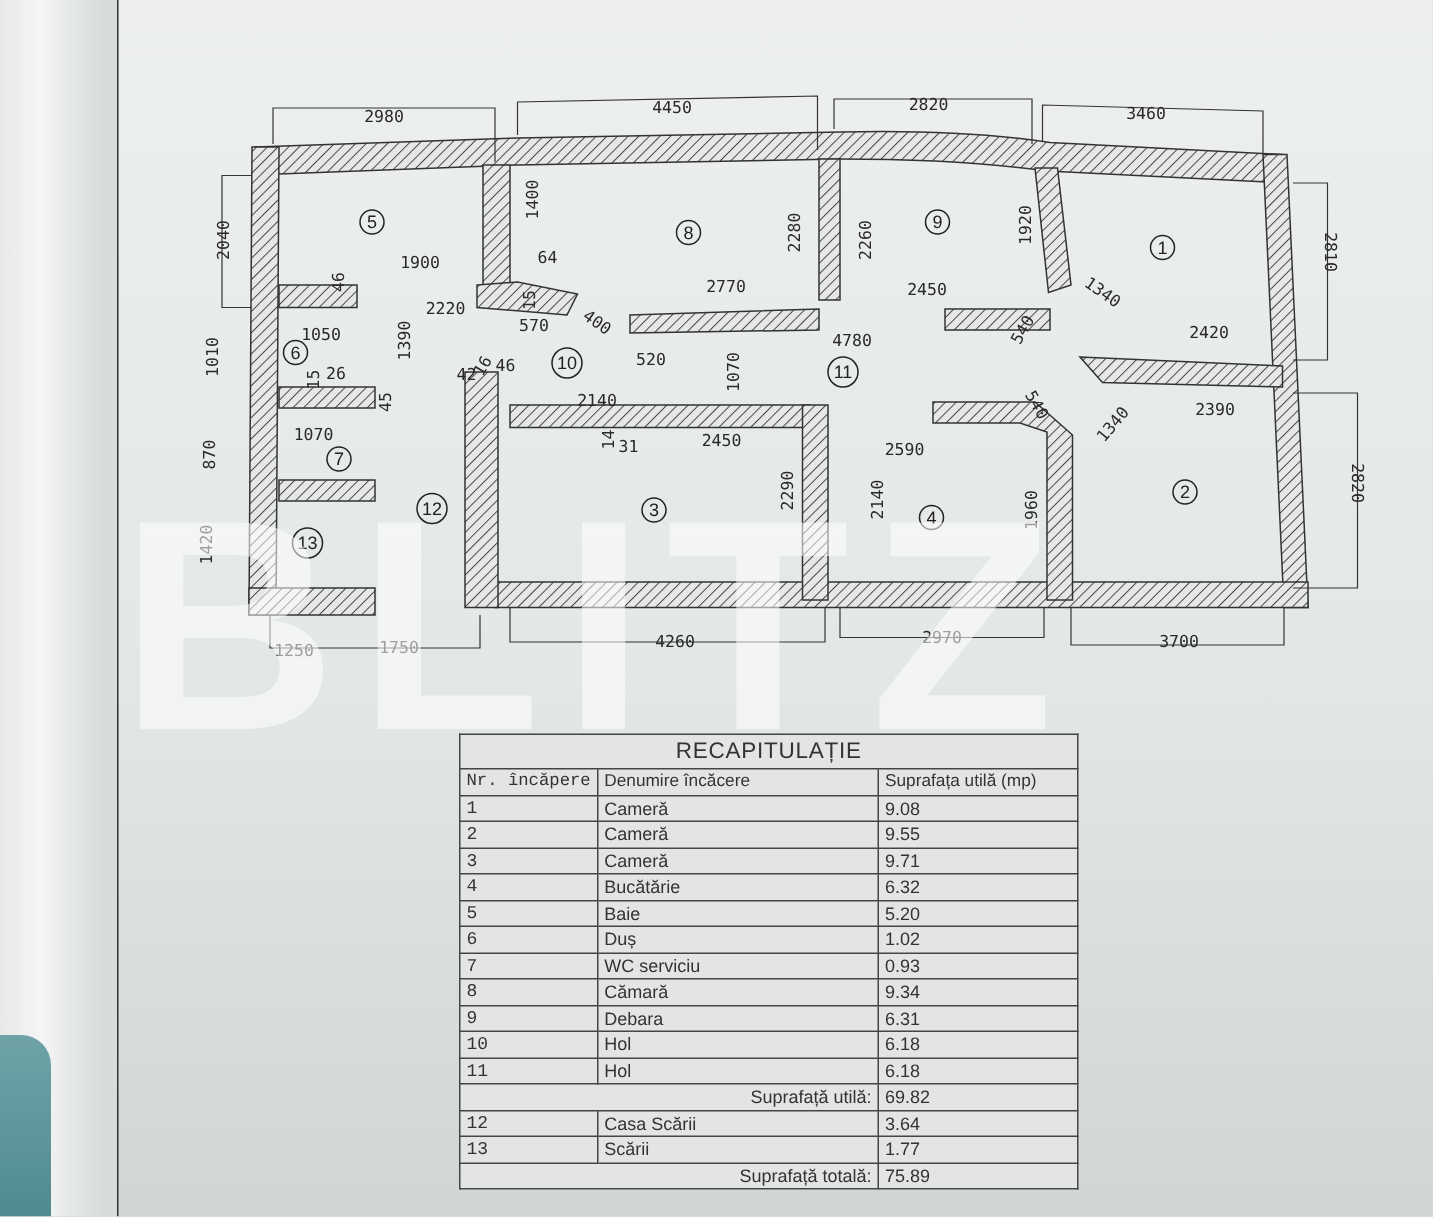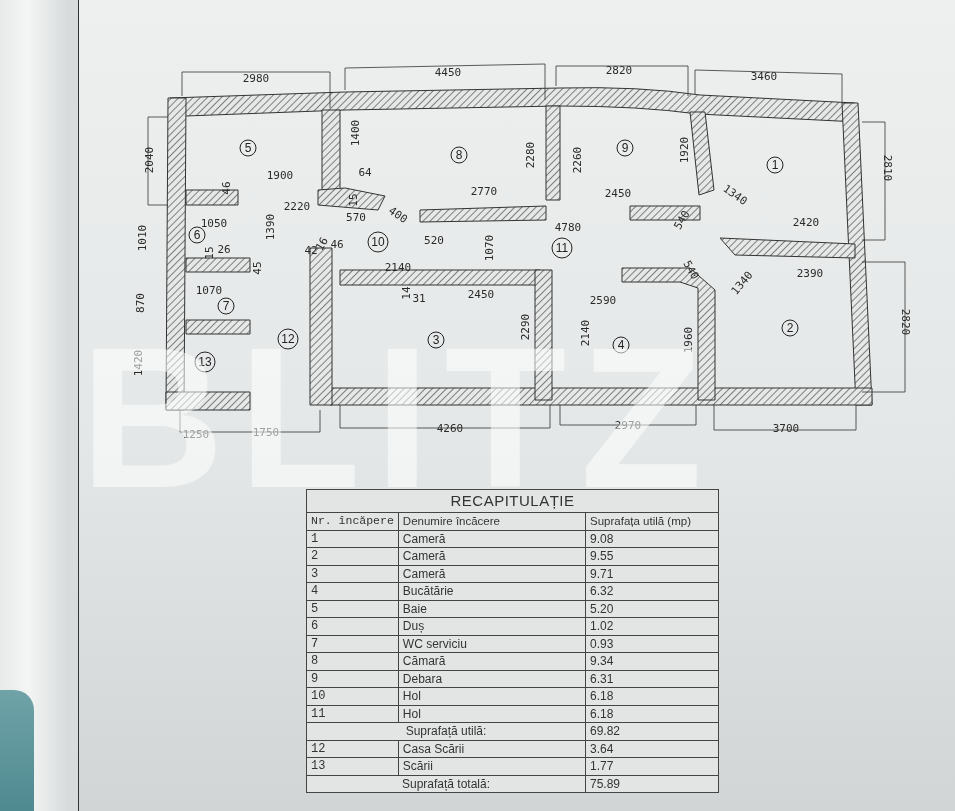--- a/index.html
+++ b/index.html
@@ -10,21 +10,21 @@
   .plan{position:absolute;left:0;top:0;width:955px;height:811px;}
   .dim{font-family:"DejaVu Sans Mono","Liberation Mono",monospace;font-size:11px;fill:#2a2a2a;}
   .rlabel{font-family:"Liberation Sans",sans-serif;font-size:12px;fill:#222;text-anchor:middle;dominant-baseline:central;}
   .watermark{position:absolute;left:80px;top:318px;font-family:"Liberation Sans",sans-serif;font-weight:bold;font-size:200px;letter-spacing:14px;color:rgba(255,255,255,0.55);line-height:1;pointer-events:none;}
   table.recap{position:absolute;left:306px;top:489px;width:413px;border-collapse:collapse;font-size:12px;color:#333;background:#e3e5e5;}
   table.recap td,table.recap th{border:1.3px solid #444;padding:0 4px;height:16.5px;line-height:16px;font-weight:normal;}
   table.recap .title{font-size:15px;height:22px;text-align:center;letter-spacing:0.5px;}
   table.recap .hdr{font-size:11.5px;white-space:nowrap;}
   table.recap .num{text-align:left;width:76px;font-family:Liberation Mono, monospace;}
   table.recap .area{text-align:left;width:124px;}
-  table.recap .sub{text-align:center;}
+  table.recap .sub{text-align:right;}
 </style>
 </head>
 <body>
 
 <div class="bg-left"></div>
 <div class="teal"></div>
 <div class="paper"></div>
 
 <svg class="plan" viewBox="0 0 955 811" xmlns="http://www.w3.org/2000/svg">
   <defs>

